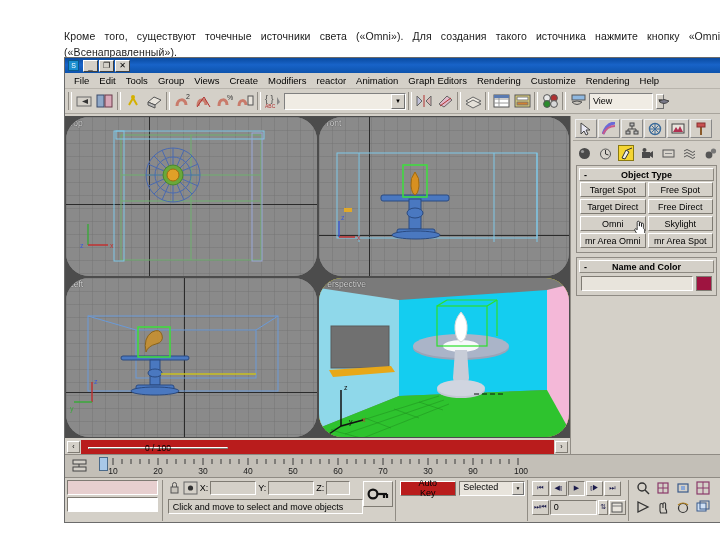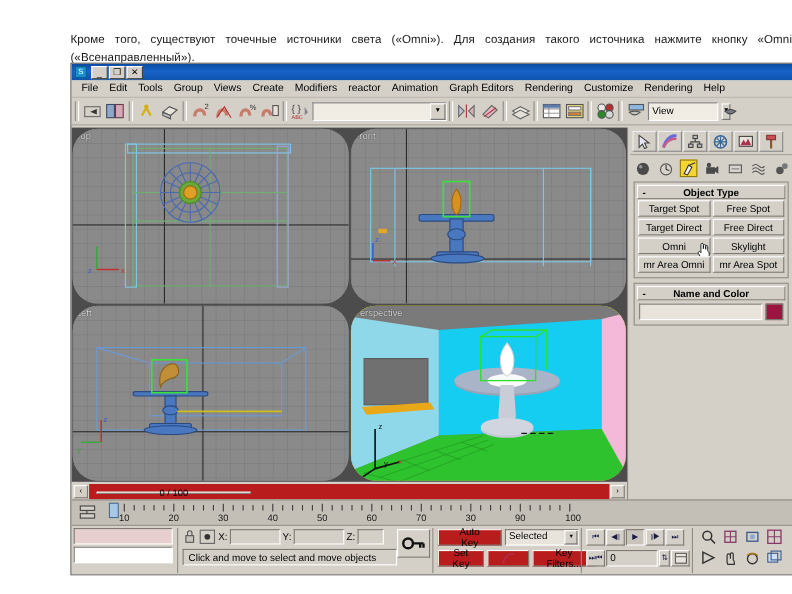--- a/index.html
+++ b/index.html
@@ -949,29 +949,20 @@
       <div class="vsep"></div>
 
       <div class="keyzone">
         <div class="keyrow">
           <div class="keybtn">Auto Key</div>
           <div class="selcombo">
             <span class="t">Selected</span>
             <span class="a">▼</span>
           </div>
         </div>
-        <div class="keyrow" style="margin-top:3px">
-          <div class="keybtn">Set Key</div>
-          <div class="keybtn">
-            <svg width="12" height="11">
-                <path d="M1 10 q4 -10 10 -8" stroke="#b03050" fill="none" stroke-width="1.4"></path>
-              </svg>
-          </div>
-          <div class="keybtn">Key Filters...</div>
-        </div>
       </div>
 
       <div class="vsep"></div>
 
       <div class="playzone">
         <div class="playrow">
           <div class="pbtn">⏮</div>
           <div class="pbtn">◀⫾</div>
           <div class="pbtn sel">▶</div>
           <div class="pbtn">⫾▶</div>

